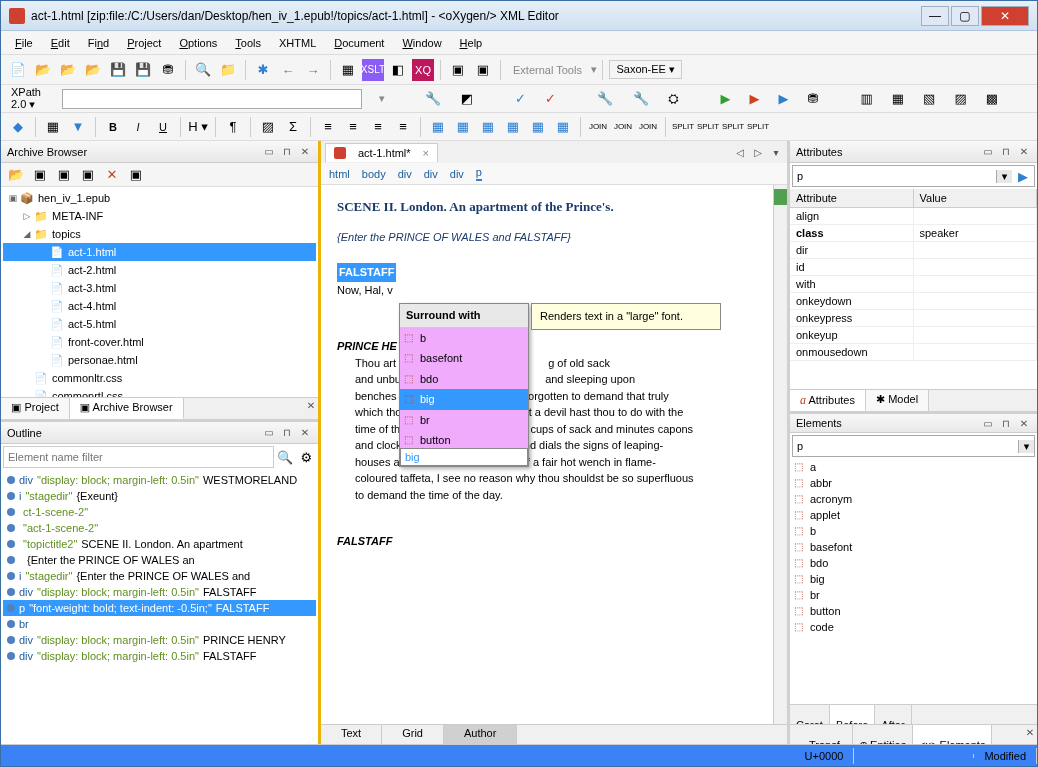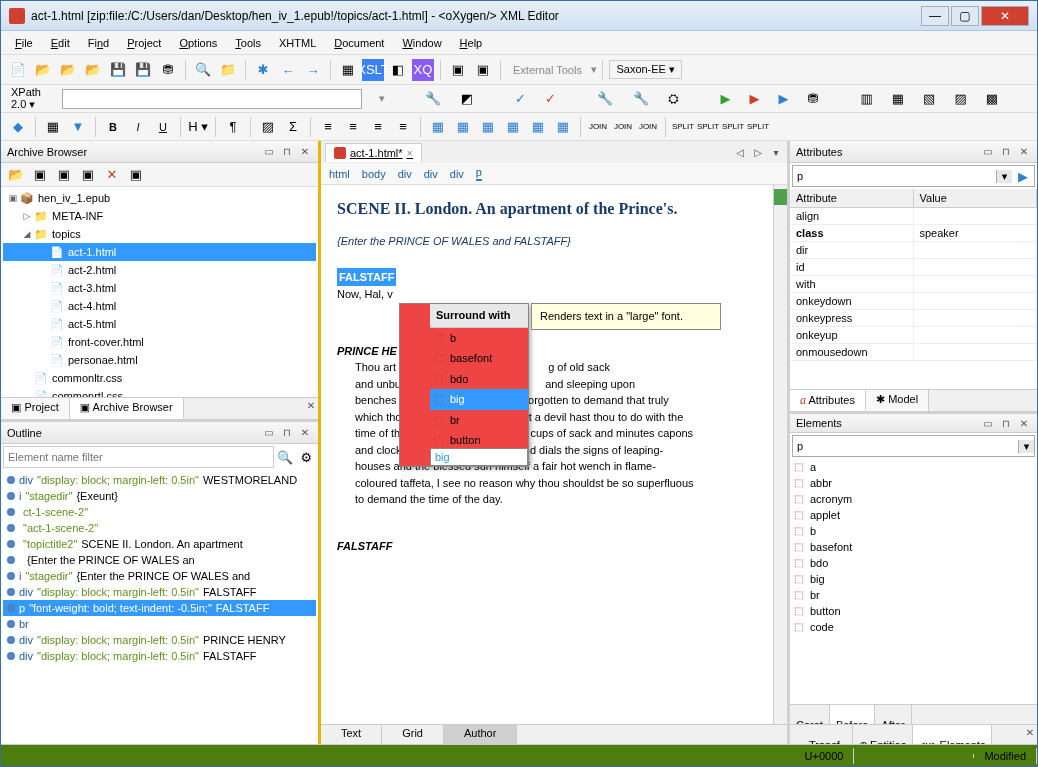--- a/index.html
+++ b/index.html
@@ -39,35 +39,35 @@
 .outline-panel { border-top: 3px solid #d0d0d0; display: flex; flex-direction: column; flex: 1; min-height: 0; }
 .filter-input { width: 100%; height: 22px; border: 1px solid #ccc; padding: 0 4px; color: #888; }
 .outline-item { padding: 2px 4px; display: flex; align-items: center; gap: 4px; cursor: pointer; white-space: nowrap; overflow: hidden; }
 .outline-item.sel { background: #3399ff; color: #fff; }
 .bullet { width: 8px; height: 8px; background: #5080c0; border-radius: 50%; flex-shrink: 0; }
 .oi-tag { color: #2060a0; }
 .oi-style { color: #609020; }
 .outline-item.sel .oi-tag, .outline-item.sel .oi-style { color: #fff; }
 .center-col { flex: 1; display: flex; flex-direction: column; overflow: hidden; }
 .editor-tabs { height: 22px; background: #f0f0f0; display: flex; align-items: center; padding: 0 4px; }
-.ed-tab { padding: 3px 8px; background: #fff; border: 1px solid #ccc; border-bottom: none; display: flex; align-items: center; gap: 4px; cursor: pointer; text-decoration: underline; }
+.ed-tab { padding: 3px 8px; background: #fff; border: 1px solid #ccc; border-bottom: none; display: flex; align-items: center; gap: 12px; cursor: pointer; }
 .ed-tab-icon { width: 12px; height: 12px; background: #d04030; border-radius: 2px; }
 .breadcrumb { height: 22px; background: #f8f8f8; display: flex; align-items: center; padding: 0 8px; gap: 12px; border-bottom: 1px solid #ddd; }
 .bc-item { color: #2060a0; cursor: pointer; }
 .bc-item.active { border-bottom: 2px solid #3080d0; padding-bottom: 1px; }
 .editor-body { flex: 1; display: flex; overflow: hidden; position: relative; }
 .editor-content { flex: 1; background: #fff; padding: 12px 16px; overflow: auto; font-family: Georgia, 'Times New Roman', serif; font-size: 13px; line-height: 1.5; color: #000; position: relative; }
-.editor-content h2 { font-family: Georgia, serif; font-size: 16px; font-weight: bold; color: #1a3a6a; margin-bottom: 3px; }
+.editor-content h2 { font-family: Georgia, serif; font-size: 13px; font-weight: bold; color: #1a3a6a; margin-bottom: 3px; }
 .stage-dir { font-style: italic; color: #1a3a6a; margin: 12px 0; }
 .speaker { font-weight: bold; background: #3399ff; color: #fff; display: inline-block; padding: 1px 2px; }
 .speaker2 { font-weight: bold; font-style: italic; }
 .speech { margin-left: 18px; margin-bottom: 14px; }
 .editor-ruler { width: 14px; background: #f0f0f0; border-left: 1px solid #ccc; position: relative; }
 .ruler-mark { position: absolute; width: 100%; height: 16px; background: #50a050; top: 4px; }
-.popup { position: absolute; background: #ef4444; border: 1px solid #888; box-shadow: 2px 2px 4px rgba(0,0,0,0.3); z-index: 100; padding-left: 30px; }
+.popup { position: absolute; background: #f0abfc; border: 1px solid #888; box-shadow: 2px 2px 4px rgba(0,0,0,0.3); z-index: 100; }
 .popup-header { background: #e8e8e8; padding: 3px 6px; font-weight: bold; border-bottom: 1px solid #ccc; }
 .popup-list { max-height: 120px; overflow: auto; }
 .popup-item { padding: 2px 6px 2px 20px; cursor: pointer; position: relative; }
 .popup-item::before { content: "⬚"; position: absolute; left: 4px; color: #c04020; font-size: 10px; }
 .popup-item.sel { background: #3399ff; color: #fff; }
 .popup-input { width: 100%; border: 1px solid #888; padding: 2px 4px; background: #fff; color: #3399ff; }
 .tooltip-box { position: absolute; background: #ffffe0; border: 1px solid #888; padding: 4px 8px; z-index: 101; }
 .editor-mode-tabs { height: 20px; background: #f0f0f0; display: flex; border-top: 1px solid #ccc; }
 .mode-tab { padding: 2px 20px; border-right: 1px solid #ccc; cursor: pointer; }
 .mode-tab.active { background: #d0d0d0; }
@@ -77,21 +77,21 @@
 .attr-head { flex: 1; padding: 3px 6px; border-right: 1px solid #ccc; }
 .attr-row { display: flex; border-bottom: 1px solid #eee; }
 .attr-cell { flex: 1; padding: 2px 6px; border-right: 1px solid #eee; }
 .attr-cell.bold { font-weight: bold; }
 .elem-list { flex: 1; overflow: auto; background: #fff; }
 .elem-item { padding: 2px 6px 2px 20px; position: relative; cursor: pointer; }
 .elem-item::before { content: "⬚"; position: absolute; left: 4px; color: #c04020; font-size: 10px; }
 .combo-row { height: 22px; display: flex; align-items: center; background: #fff; border: 1px solid #aaa; margin: 2px; }
 .combo-text { flex: 1; padding: 0 4px; }
 .combo-arrow { width: 16px; text-align: center; background: #e8e8e8; border-left: 1px solid #aaa; }
-.statusbar { height: 22px; background: #4d7c0f; border-top: 1px solid #ccc; display: flex; align-items: center; font-size: 11px; }
+.statusbar { height: 22px; background: #3b82f6; border-top: 1px solid #ccc; display: flex; align-items: center; font-size: 11px; }
 .sb-cell { padding: 2px 10px; border-right: 1px solid #ccc; }
 .sb-spacer { flex: 1; }
 .ext-label { color: #888; padding: 0 6px; }
 .bottom-tabs-row { height: 20px; display: flex; border-top: 1px solid #ccc; background: #f0f0f0; font-size: 10px; }
 .bt-tab { padding: 20px 6px; border-right: 1px solid #ccc; cursor: pointer; display: flex; align-items: center; gap: 2px; }
 .bt-tab.active { background: #fff; }
 .red-a { color: #c04020; font-style: italic; font-family: serif; font-size: 12px; }
 </style>
 </head>
 <body>
@@ -130,23 +130,23 @@
     <span class="tbtn">⛃</span>
     <span class="tsep"></span>
     <span class="tbtn">🔍</span>
     <span class="tbtn" style="color:#e0a030">📁</span>
     <span class="tsep"></span>
     <span class="tbtn" style="color:#3080d0">✱</span>
     <span class="tbtn" style="color:#3080d0">←</span>
     <span class="tbtn" style="color:#3080d0">→</span>
     <span class="tsep"></span>
     <span class="tbtn">▦</span>
-    <span class="tbtn" style="font-size:13px;background:#3b82f6;color:#fff;padding:1px">XSLT</span>
+    <span class="tbtn" style="font-size:10px;background:#8b5cf6;color:#fff;padding:1px">XSLT</span>
     <span class="tbtn">◧</span>
-    <span class="tbtn" style="font-size:13px;background:#8b5cf6;color:#fff;padding:1px">XQ</span>
+    <span class="tbtn" style="font-size:11px;background:#be185d;color:#fff;padding:1px">XQ</span>
     <span class="tsep"></span>
     <span class="tbtn">▣</span>
     <span class="tbtn">▣</span>
     <span class="tsep"></span>
     <span class="ext-label">External Tools</span>
     <span style="color:#888">▾</span>
     <span class="tsep"></span>
     <span style="padding:2px 6px;border:1px solid #ccc"><span>Saxon-EE</span> ▾</span>
   </div>
 

